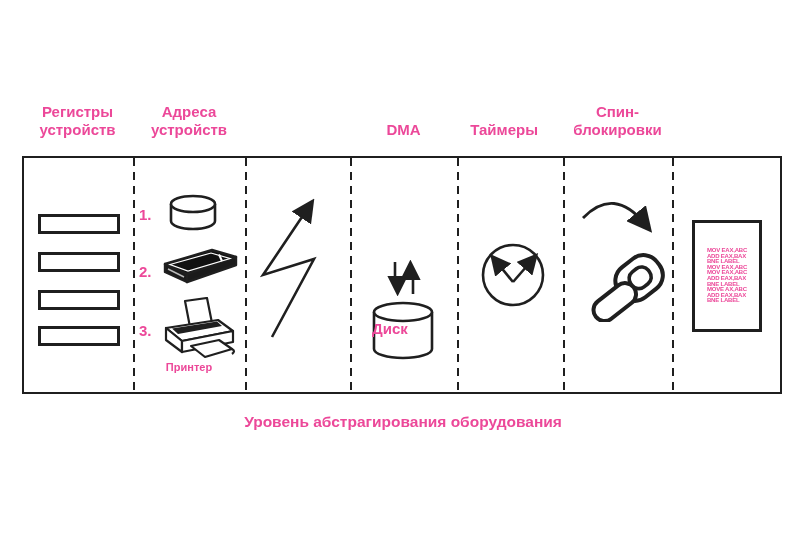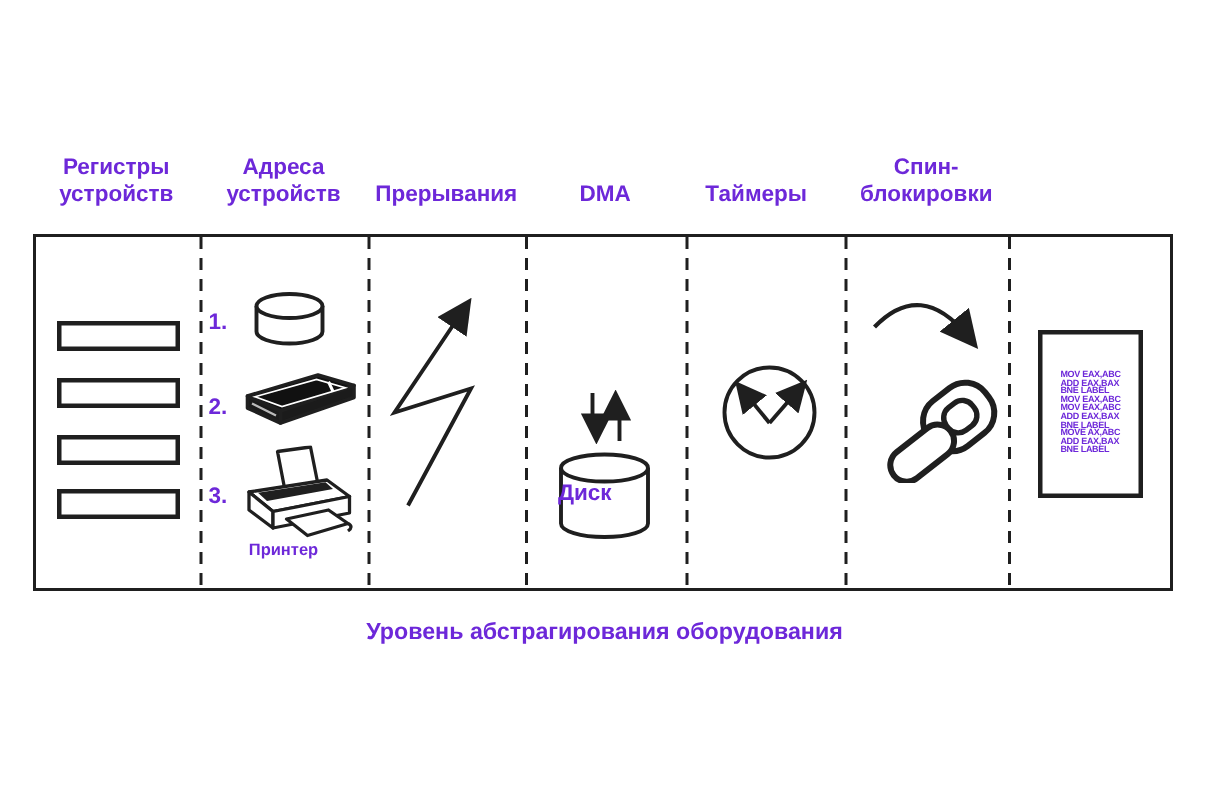--- a/index.html
+++ b/index.html
@@ -1,17 +1,17 @@
 <!DOCTYPE html>
 <html><head>
 <meta charset="utf-8">
 <style>
   html,body{margin:0;padding:0;background:#fff;}
   #stage{position:relative;width:806px;height:536px;background:#ffffff;overflow:hidden;
-         font-family:"Liberation Sans","DejaVu Sans",sans-serif;color:#6d28d9;}
+         font-family:"Liberation Sans","DejaVu Sans",sans-serif;color:#ec4899;}
   .col-header{position:absolute;text-align:center;font-size:15px;line-height:18px;
               font-weight:600;white-space:pre-line;letter-spacing:0;}
   #main-box{position:absolute;left:22px;top:156px;width:756px;height:234px;
             border:2.5px solid #1f1f1f;background:#fff;}
   .divider{position:absolute;top:158px;height:232px;width:2px;
            background:repeating-linear-gradient(to bottom,#1f1f1f 0 8px,transparent 8px 14px);}
   .reg-rect{position:absolute;left:38px;width:76px;height:14px;border:3px solid #1f1f1f;background:#fff;}
   .item-num{position:absolute;font-size:15px;font-weight:700;}
   .icon{position:absolute;}
   #ram-box{position:absolute;left:378px;top:193px;width:45px;height:58px;border:2.5px solid #1f1f1f;
@@ -29,21 +29,20 @@
 </style>
 </head>
 <body>
 
 <div id="stage">
 
   <div class="col-header" style="left:22px;top:103px;width:111px;">Регистры
 устройств</div>
   <div class="col-header" style="left:133px;top:103px;width:112px;">Адреса
 устройств</div>
-  <div class="col-header" style="left:245px;top:121px;width:105px;">Прерывания</div>
   <div class="col-header" style="left:350px;top:121px;width:107px;">DMA</div>
   <div class="col-header" style="left:432px;top:121px;width:106px;text-align:right;">Таймеры</div>
   <div class="col-header" style="left:563px;top:103px;width:109px;">Спин-
 блокировки</div>
 
   <div id="main-box"></div>
   <div class="divider" style="left:133px;"></div>
   <div class="divider" style="left:245px;"></div>
   <div class="divider" style="left:350px;"></div>
   <div class="divider" style="left:457px;"></div>

